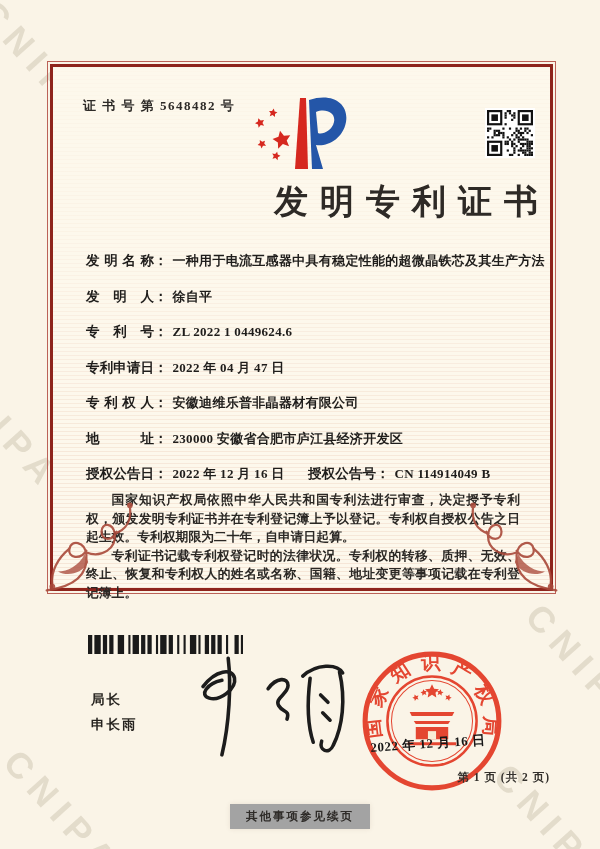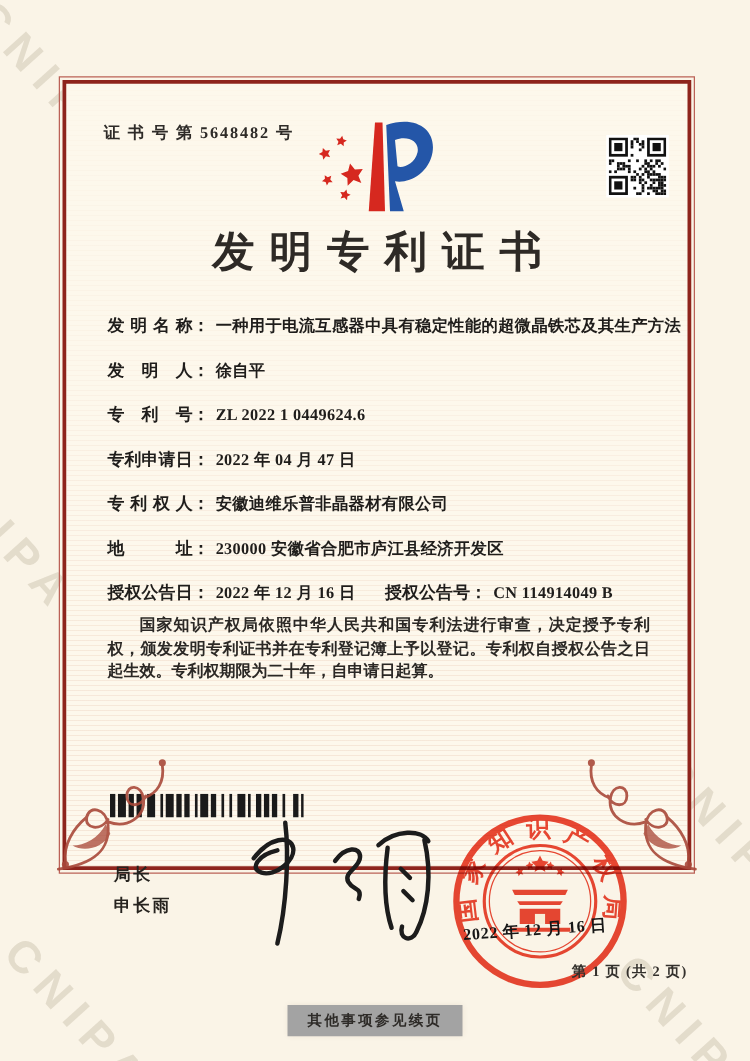--- a/index.html
+++ b/index.html
@@ -10,36 +10,36 @@
   }
   .watermark{
     position:absolute;
     font-family:"Liberation Sans","DejaVu Sans",sans-serif;
     font-weight:700;font-size:36px;letter-spacing:9px;
     color:rgba(164,150,124,0.26);
     transform:rotate(48deg);transform-origin:left top;
     white-space:nowrap;pointer-events:none;
   }
   .frame{
-    position:absolute;left:50px;top:64px;width:503px;height:632px;
+    position:absolute;left:50px;top:64px;width:503px;height:527px;
     border:3px solid #8e241c;outline:1px solid #bb6157;outline-offset:2px;
     background:#fdf8ec;box-sizing:border-box;
   }
   .texture{
     position:absolute;inset:0;
     background:repeating-linear-gradient(0deg,rgba(213,146,116,0.20) 0 1px,rgba(0,0,0,0) 1px 4px);
     -webkit-mask-image:linear-gradient(to bottom,rgba(0,0,0,0.10) 0%,rgba(0,0,0,0.25) 35%,rgba(0,0,0,0.75) 72%,rgba(0,0,0,0.85) 100%);
     mask-image:linear-gradient(to bottom,rgba(0,0,0,0.10) 0%,rgba(0,0,0,0.25) 35%,rgba(0,0,0,0.75) 72%,rgba(0,0,0,0.85) 100%);
     pointer-events:none;
   }
   .cert-no{position:absolute;left:30px;top:30px;font-size:13px;font-weight:700;letter-spacing:1.5px;color:#2e2b28;}
   .logo{position:absolute;left:196px;top:26px;width:100px;height:84px;}
   .qr{position:absolute;left:432px;top:41px;width:50px;height:50px;background:#fff;padding:2px;box-sizing:border-box;}
   .title{
-    position:absolute;left:0;right:0;top:112px;text-align:center;
+    position:absolute;left:0;right:0;top:112px;text-align:right;
     font-size:34px;font-weight:700;letter-spacing:12px;text-indent:12px;color:#2e2a26;
   }
   .fields{position:absolute;left:33px;right:14px;top:184px;color:#1f1d1b;}
   .frow{display:flex;align-items:flex-end;margin-bottom:16.5px;font-size:13.5px;font-weight:700;line-height:19px;}
   .flabel{display:inline-block;width:68px;text-align:justify;text-align-last:justify;-moz-text-align-last:justify;flex:none;}
   .fcolon{flex:none;margin-right:5px;}
   .fvalue{white-space:nowrap;font-size:13px;letter-spacing:0.3px;}
   .gcell{display:flex;align-items:baseline;}
   .gcell1{width:222px;flex:none;}
   .paras{
@@ -256,20 +256,21 @@
       <span class="gcell">
         <span class="flabel">授权公告号</span>
           <span class="fcolon">：</span>
         <span class="fvalue">CN 114914049 B</span>
       </span>
     </div>
   </div>
 
   <div class="paras">
     <p>国家知识产权局依照中华人民共和国专利法进行审查，决定授予专利权，颁发发明专利证书并在专利登记簿上予以登记。专利权自授权公告之日起生效。专利权期限为二十年，自申请日起算。</p>
+    <p>专利证书记载专利权登记时的法律状况。专利权的转移、质押、无效、终止、恢复和专利权人的姓名或名称、国籍、地址变更等事项记载在专利登记簿上。</p>
   </div>
 
   <svg class="barcode" id="barcode" viewBox="0 0 155 19" preserveAspectRatio="none">
       <rect x="0" y="0" width="4.2465753424657535" height="19" fill="#1a1a1a"></rect>
       <rect x="6.36986301369863" y="0" width="6.36986301369863" height="19" fill="#1a1a1a"></rect>
       <rect x="14.863013698630137" y="0" width="4.2465753424657535" height="19" fill="#1a1a1a"></rect>
       <rect x="21.232876712328768" y="0" width="4.2465753424657535" height="19" fill="#1a1a1a"></rect>
       <rect x="29.726027397260275" y="0" width="6.36986301369863" height="19" fill="#1a1a1a"></rect>
       <rect x="40.342465753424655" y="0" width="2.1232876712328768" height="19" fill="#1a1a1a"></rect>
       <rect x="44.58904109589041" y="0" width="6.36986301369863" height="19" fill="#1a1a1a"></rect>

